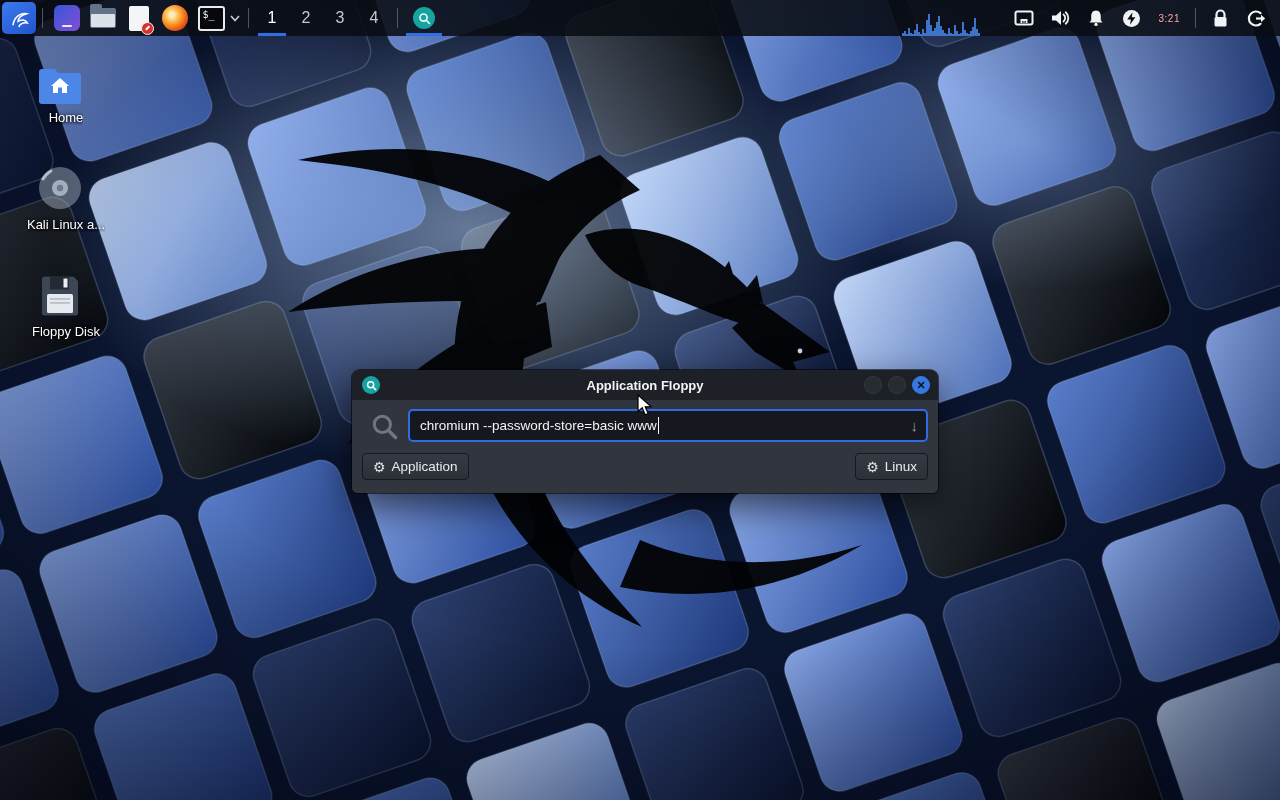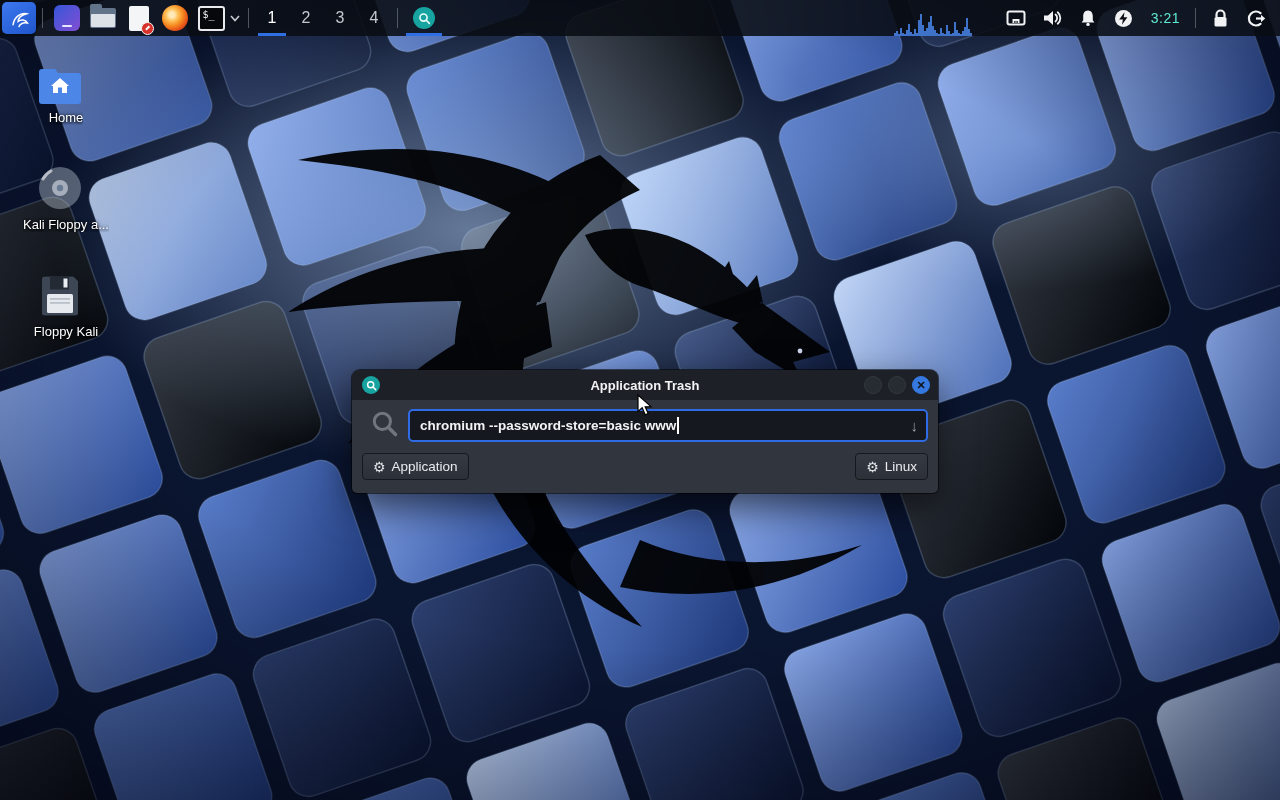--- a/index.html
+++ b/index.html
@@ -36,21 +36,21 @@
   .ws-btn { position:relative; width:30px; height:36px; margin:0 2px; display:flex; align-items:center; justify-content:center;
             font-size:16px; color:#c3c8cf; cursor:default; }
   .ws-btn.active { color:#ffffff; }
   .ws-btn.active::after { content:""; position:absolute; left:1px; right:1px; bottom:0; height:3px; background:#2f6fe4; }
   .task-btn { position:relative; width:40px; height:36px; display:flex; align-items:center; justify-content:center; }
   .task-btn::after { content:""; position:absolute; left:2px; right:2px; bottom:0; height:3px; background:#2f6fe4; }
   .teal-circ { width:22px; height:22px; border-radius:50%; background:#17a3a0; display:flex; align-items:center; justify-content:center; color:#eafcfb; }
   .spacer { flex:1; }
   .cpu { align-self:flex-end; margin-right:26px; }
   .tray { width:22px; height:36px; margin:0 7px; display:flex; align-items:center; justify-content:center; }
-  .clock { font-size:14px; color:#5eead4; margin:0 9px; letter-spacing:.5px; }
+  .clock { font-size:10px; color:#fca5a5; margin:0 9px; letter-spacing:.5px; }
 
   
   .desk { position:absolute; left:0; top:48px; width:120px; z-index:10; }
   .desk-item { width:120px; height:107px; display:flex; flex-direction:column; align-items:center; }
   .desk-ic { height:56px; display:flex; align-items:flex-end; justify-content:center; }
   .desk-label { margin-top:6px; font-size:13px; color:#ffffff; text-shadow:0 1px 3px #000, 0 0 4px rgba(0,0,0,.9);
                 max-width:112px; white-space:nowrap; overflow:hidden;margin-left:12px; }
 
   
   .dialog { position:absolute; left:352px; top:370px; width:586px; height:123px; z-index:50;
@@ -59,21 +59,21 @@
   .titlebar { position:relative; height:30px; background:#1d2026; border-radius:8px 8px 0 0;
               display:flex; align-items:center; justify-content:center; }
   .titlebar .appic { position:absolute; left:10px; top:6px; width:18px; height:18px; border-radius:50%;
                      background:#17a3a0; display:flex; align-items:center; justify-content:center; color:#fff; }
   .wtitle { font-size:13px; font-weight:bold; color:#f1f3f5; }
   .winbtns { position:absolute; right:8px; top:6px; display:flex; gap:6px; }
   .wbtn { width:18px; height:18px; border-radius:50%; background:#272b32; border:1px solid #33383f; }
   .wbtn.close { background:#3478e0; border-color:#3478e0; color:#11141b; font-size:11px; font-weight:bold;
                 display:flex; align-items:center; justify-content:center; line-height:1; }
   .dbody { padding:9px 10px 0 10px; }
-  .row1 { display:flex; align-items:flex-start;font-weight:bold; }
+  .row1 { display:flex; align-items:flex-end; }
   .glyph-search { width:46px; display:flex; justify-content:center; color:#71767e; }
   .cmd-input { flex:1; height:33px; background:#15181e; border:2px solid #2f6be5; border-radius:5px;
                display:flex; align-items:center; padding:0 8px 0 10px; color:#f2f3f5; font-size:13.5px; }
   .cmd-text { white-space:pre; }
   .caret { display:inline-block; width:1.5px; height:17px; background:#ffffff; margin-left:1px; }
   .in-arrow { margin-left:auto; color:#9aa0a8; font-size:15px; }
   .row2 { margin-top:11px; display:flex; justify-content:space-between; }
   .btn { height:27px; background:linear-gradient(#353942,#2c3038); border:1px solid #16181d; border-radius:4px;
          color:#e9ebee; font-size:13.5px; display:flex; align-items:center; gap:6px; padding:0 10px; }
   .btn .gear { font-size:14px; line-height:1; color:#dfe2e6; }
@@ -406,47 +406,47 @@
     </div>
     <div class="desk-item">
       <div class="desk-ic">
         <svg width="46" height="46" viewBox="0 0 46 46">
           <circle cx="23" cy="23" r="21" fill="rgba(205,215,230,0.38)"></circle>
           <circle cx="23" cy="23" r="8" fill="rgba(235,240,248,0.55)"></circle>
           <circle cx="23" cy="23" r="3.2" fill="rgba(80,100,130,0.7)"></circle>
           <path d="M6,14 A19 19 0 0 1 14,6" fill="none" stroke="rgba(255,255,255,0.55)" stroke-width="3" stroke-linecap="round"></path>
         </svg>
       </div>
-      <div class="desk-label">Kali Floppy a...</div>
+      <div class="desk-label">Kali Linux a...</div>
     </div>
     <div class="desk-item">
       <div class="desk-ic">
         <svg width="42" height="44" viewBox="0 0 42 44">
           <path d="M3,5 a2.5,2.5 0 0 1 2.5,-2.5 h29 L39,7 v32 a2.5,2.5 0 0 1 -2.5,2.5 h-31 A2.5,2.5 0 0 1 3,39 Z" fill="#3d4document654"></path>
           <path d="M3,5 a2.5,2.5 0 0 1 2.5,-2.5 h29 L39,7 v32 a2.5,2.5 0 0 1 -2.5,2.5 h-31 A2.5,2.5 0 0 1 3,39 Z" fill="#3d4654"></path>
           <rect x="11" y="2.5" width="19" height="13" fill="#232a34"></rect>
           <rect x="24.5" y="4.5" width="4" height="9" fill="#e9edf2"></rect>
           <rect x="8" y="20" width="26" height="19" rx="1.5" fill="#e6eaef"></rect>
           <rect x="11" y="24" width="20" height="1.8" fill="#b9c0c9"></rect>
             <rect x="11" y="28" width="20" height="1.8" fill="#b9c0c9"></rect>
         </svg>
       </div>
-      <div class="desk-label">Floppy Kali</div>
+      <div class="desk-label">Floppy Disk</div>
     </div>
   </div>
 
   <div class="dialog">
     <div class="titlebar">
       <span class="appic">
         <svg width="11" height="11" viewBox="0 0 16 16">
           <circle cx="6.8" cy="6.8" r="4.4" fill="none" stroke="currentColor" stroke-width="2.2"></circle>
           <line x1="10.2" y1="10.2" x2="14" y2="14" stroke="currentColor" stroke-width="2.2" stroke-linecap="round"></line>
         </svg>
       </span>
-      <span class="wtitle">Application Trash</span>
+      <span class="wtitle">Application Floppy</span>
       <span class="winbtns">
         <span class="wbtn"></span>
         <span class="wbtn"></span>
         <span class="wbtn close">
             <span>✕</span>
           </span>
       </span>
     </div>
     <div class="dbody">
       <div class="row1">

